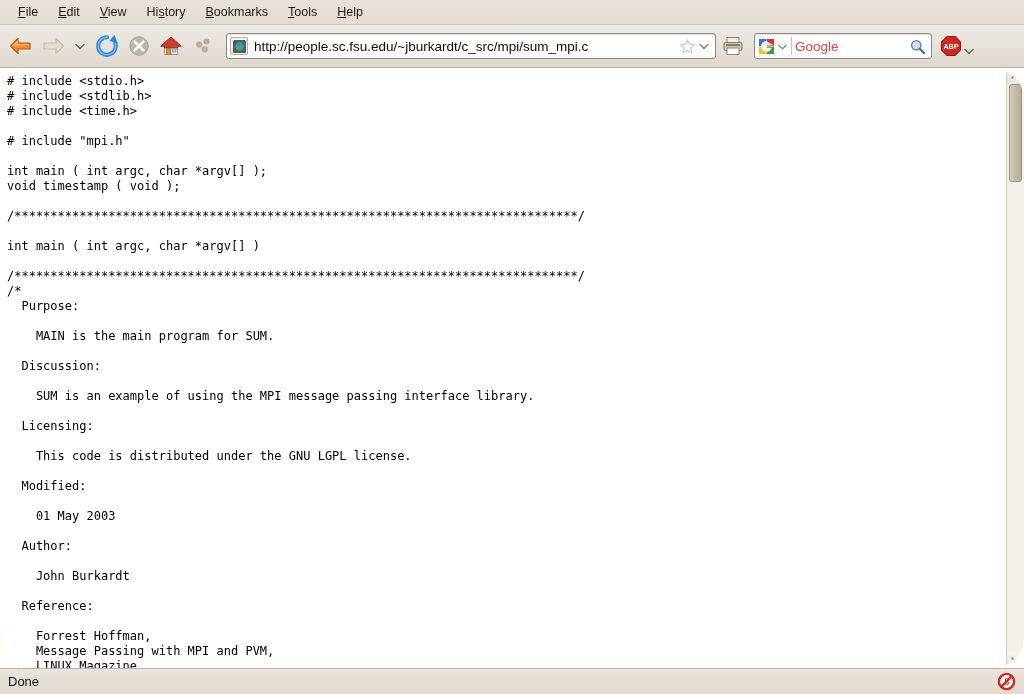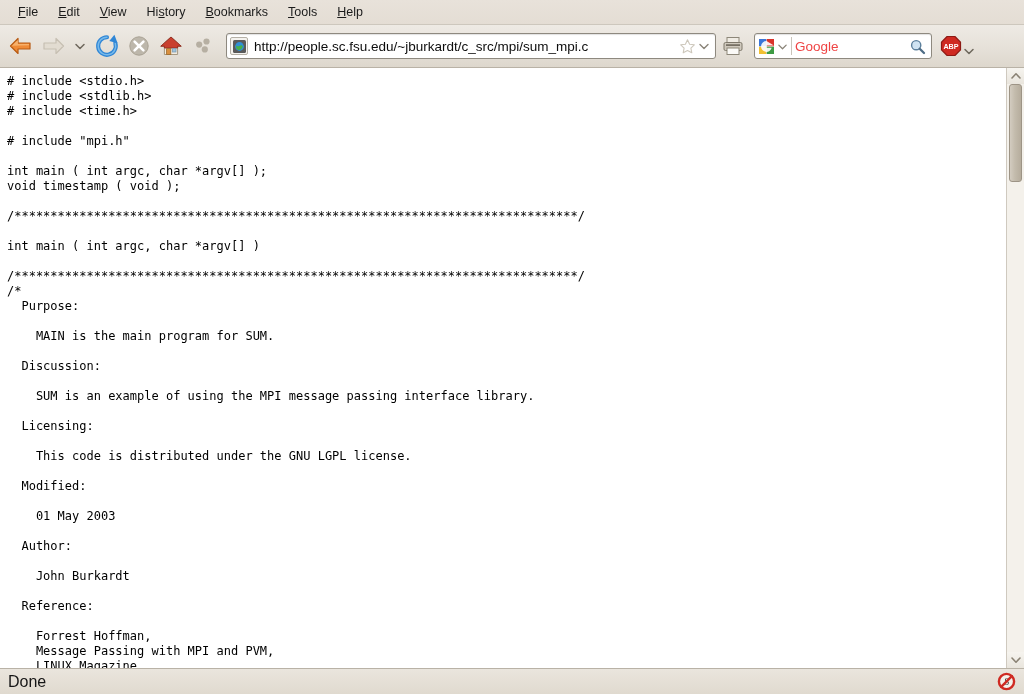--- a/index.html
+++ b/index.html
@@ -98,20 +98,21 @@
 
   .abp-wrap { display:flex; align-items:flex-end; margin-left:6px; flex:0 0 auto; }
 
   
   .content-wrap {
     flex: 1 1 auto;
     display: flex;
     background: #fde047;
     overflow: hidden;
     position: relative;
+    border-radius: 32px;
   }
   .page {
     flex: 1 1 auto;
     background: #ffffff;
     overflow: hidden;
     padding: 6px 0 0 7px;
   }
   pre.code {
     margin: 0;
     font-family: "DejaVu Sans Mono", "Liberation Mono", monospace;
@@ -148,21 +149,21 @@
 
   
   .statusbar {
     flex: 0 0 26px;
     height: 26px;
     background: linear-gradient(to bottom,#eae5dd,#e0dacf);
     border-top: 1px solid #b9b2a6;
     display: flex; align-items: center;
     padding: 0 4px 0 8px;
   }
-  .status-text { font-size: 16px; color: #161616; flex: 1 1 auto; }
+  .status-text { font-size: 13px; color: #161616; flex: 1 1 auto; }
   .status-icons { display:flex; align-items:center; gap:4px; flex:0 0 auto; padding-right: 4px;}
 </style>
 </head>
 <body>
 
 <div id="app">
 
   <div class="menubar">
     <div class="menu-item"><u>F</u><span></span>ile</div>
     <div class="menu-item"><u>E</u>dit</div>

